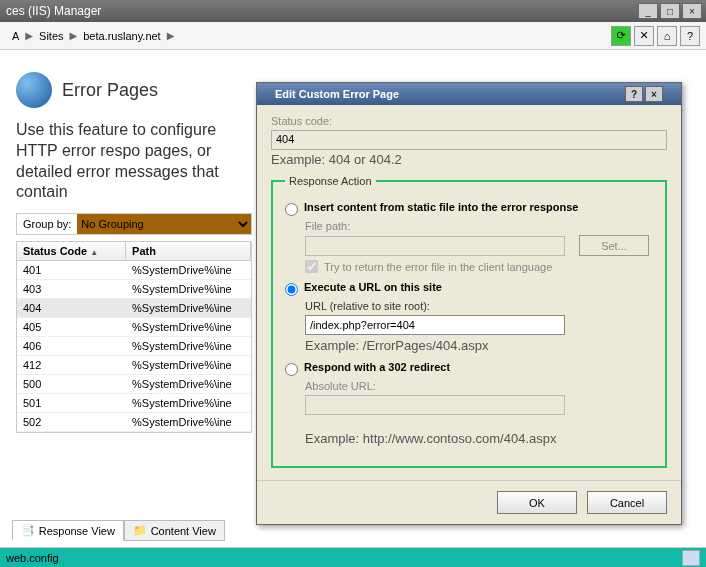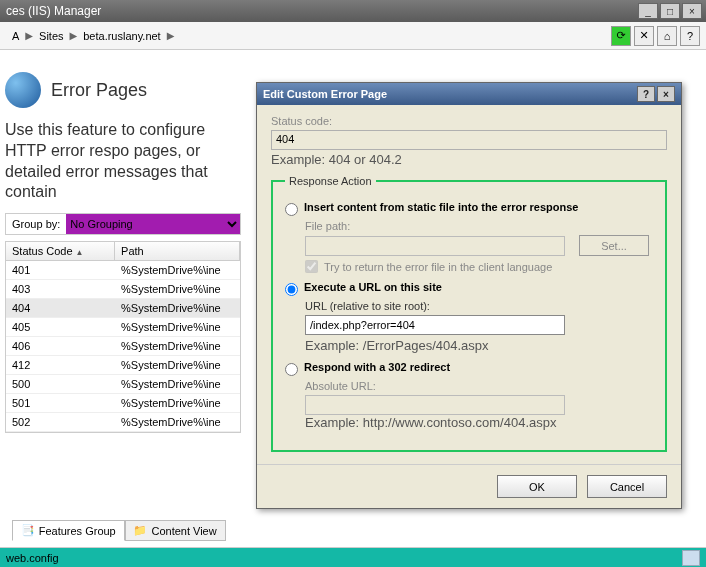--- a/index.html
+++ b/index.html
@@ -8,50 +8,50 @@
 .titlebar { height: 22px; background: linear-gradient(#7a7a7a,#5a5a5a); color: #fff; display: flex; align-items: center; padding: 0 4px; }
 .titlebar .title { flex: 1; font-size: 12px; padding-left: 2px; }
 .titlebar .wbtn { width: 20px; height: 16px; background: #d0d0d0; border: 1px solid #666; margin-left: 2px; display:flex;align-items:center;justify-content:center;font-size:10px;color:#222;}
 
 .breadcrumb { height: 28px; border-bottom: 1px solid #ccc; display: flex; align-items: center; padding: 0 6px; background: #f5f5f5; }
 .breadcrumb .crumb { padding: 0 6px; }
 .breadcrumb .sep { color: #666; font-size:10px; }
 .breadcrumb .spacer { flex: 1; }
 .tbicon { width:20px; height:20px; border:1px solid #999; margin-left:3px; display:flex; align-items:center; justify-content:center; background:#eee; }
 
-.left-panel { position: absolute; left: 5px; top: 72px; width: 236px; }
+.left-panel { position: absolute; left: 16px; top: 72px; width: 236px; }
 .page-header { display:flex; align-items:center; margin-bottom:12px; }
 .page-header .globe { width:36px;height:36px; border-radius:50%; background: radial-gradient(circle at 30% 30%, #7ec0ee, #1e5a9c); margin-right:10px; position:relative; }
 .page-header h1 { font-size:18px; color:#333; font-weight:normal; }
 .desc { font-size:16px; color:#333; line-height:1.3; margin-bottom:10px; }
 
 .groupby { display:flex; align-items:center; margin:6px 0; border:1px solid #ccc; }
 .groupby label { padding:3px 6px; }
-.groupby select { flex:1; border:none; background:#a21caf; height:20px; }
+.groupby select { flex:1; border:none; background:#a16207; height:20px; }
 
 .grid { border:1px solid #ccc; }
 .grid .hrow { display:flex; background:linear-gradient(#fdfdfd,#ececec); border-bottom:1px solid #ccc; }
-.grid .hcell { padding:3px 6px; border-right:1px solid #ccc; }
+.grid .hcell { padding:3px 6px; border-right:1px solid #ccc;font-weight:bold; }
 .grid .hcell .sort { font-size:8px; color:#555; margin-left:3px; }
 .grid .row { display:flex; border-bottom:1px solid #eee; }
 .grid .row.sel { background:#e8e8e8; }
 .grid .cell { padding:3px 6px; white-space:nowrap; overflow:hidden; }
 .c1 { width:110px; } .c2 { width:126px; }
 
 .bottom-tabs { position:absolute; left:12px; top:520px; display:flex; }
 .tab { border:1px solid #bbb; padding:3px 8px; background:#f0f0f0; display:flex; align-items:center; gap:4px; }
 .tab.active { background:#fff; border-bottom-color:#fff; }
 
 .statusbar { position:absolute; left:0; bottom:0; width:100%; height:20px; border-top:1px solid #ccc; background:#14b8a6; padding:2px 6px; display:flex; align-items:center; }
 .statusbar .sp { flex:1; }
 .statusbar .sicon { width:18px;height:16px;background:#cde;border:1px solid #9ab;}
 
 
 .dialog { position:absolute; left:256px; top:82px; width:426px; background:#ece9d8; border:1px solid #666; box-shadow:2px 2px 6px rgba(0,0,0,0.4); }
-.dlg-title { height:22px; background:linear-gradient(#6b8bb8,#3a5a88); color:#fff; display:flex; align-items:center; padding:0 6px; font-weight:bold; }
+.dlg-title { height:22px; background:linear-gradient(#6b8bb8,#3a5a88); color:#fff; display:flex; align-items:center; padding:0 18px; font-weight:bold; }
 .dlg-title .t { flex:1; }
 .dlg-title .dbtn { width:18px;height:16px;background:#d0d0d0;border:1px solid #666;margin-left:2px;display:flex;align-items:center;justify-content:center;color:#222;font-size:10px;font-weight:bold;}
 .dlg-body { padding:10px 14px 12px; }
 .lbl { color:#333; margin-bottom:3px; }
 .lbl.disabled { color:#888; }
 .ro-input { width:100%; height:20px; border:1px solid #b0b0b0; background:#ece9d8; padding:2px 4px; margin-bottom:2px; }
 .ex { color:#555; font-size:13px; margin-bottom:8px; }
 
 fieldset { border:2px solid #22c55e; padding:10px 12px 12px; }
 legend { padding:0 4px; color:#333; }
@@ -151,21 +151,21 @@
           <div class="cell c1">502</div>
           <div class="cell c2">%SystemDrive%\ine</div>
         </div>
       </div>
   </div>
 </div>
 
 <div class="bottom-tabs">
   <div class="tab active">
     <span>📑</span>
-    <span>Features Group</span>
+    <span>Response View</span>
   </div>
   <div class="tab">
     <span>📁</span>
     <span>Content View</span>
   </div>
 </div>
 
 <div class="statusbar">
   <span>web.config</span>
   <span class="sp"></span>
@@ -212,21 +212,21 @@
         <div class="ex" style="margin-top:3px">Example: /ErrorPages/404.aspx</div>
       </div>
 
       <div class="opt">
         <input type="radio" name="ra" style="">
         <span class="opt-label">Respond with a 302 redirect</span>
       </div>
       <div class="sub">
         <div class="lbl disabled">Absolute URL:</div>
         <input type="text" disabled="" style="">
-        <div class="ex" style="margin-top:0">Example: http://www.contoso.com/404.aspx</div>
+        <div class="ex" style="margin-top:16px">Example: http://www.contoso.com/404.aspx</div>
       </div>
     </fieldset>
   </div>
   <div class="dlg-buttons">
     <button>OK</button>
     <button>Cancel</button>
   </div>
 </div>
 
 </body></html>

